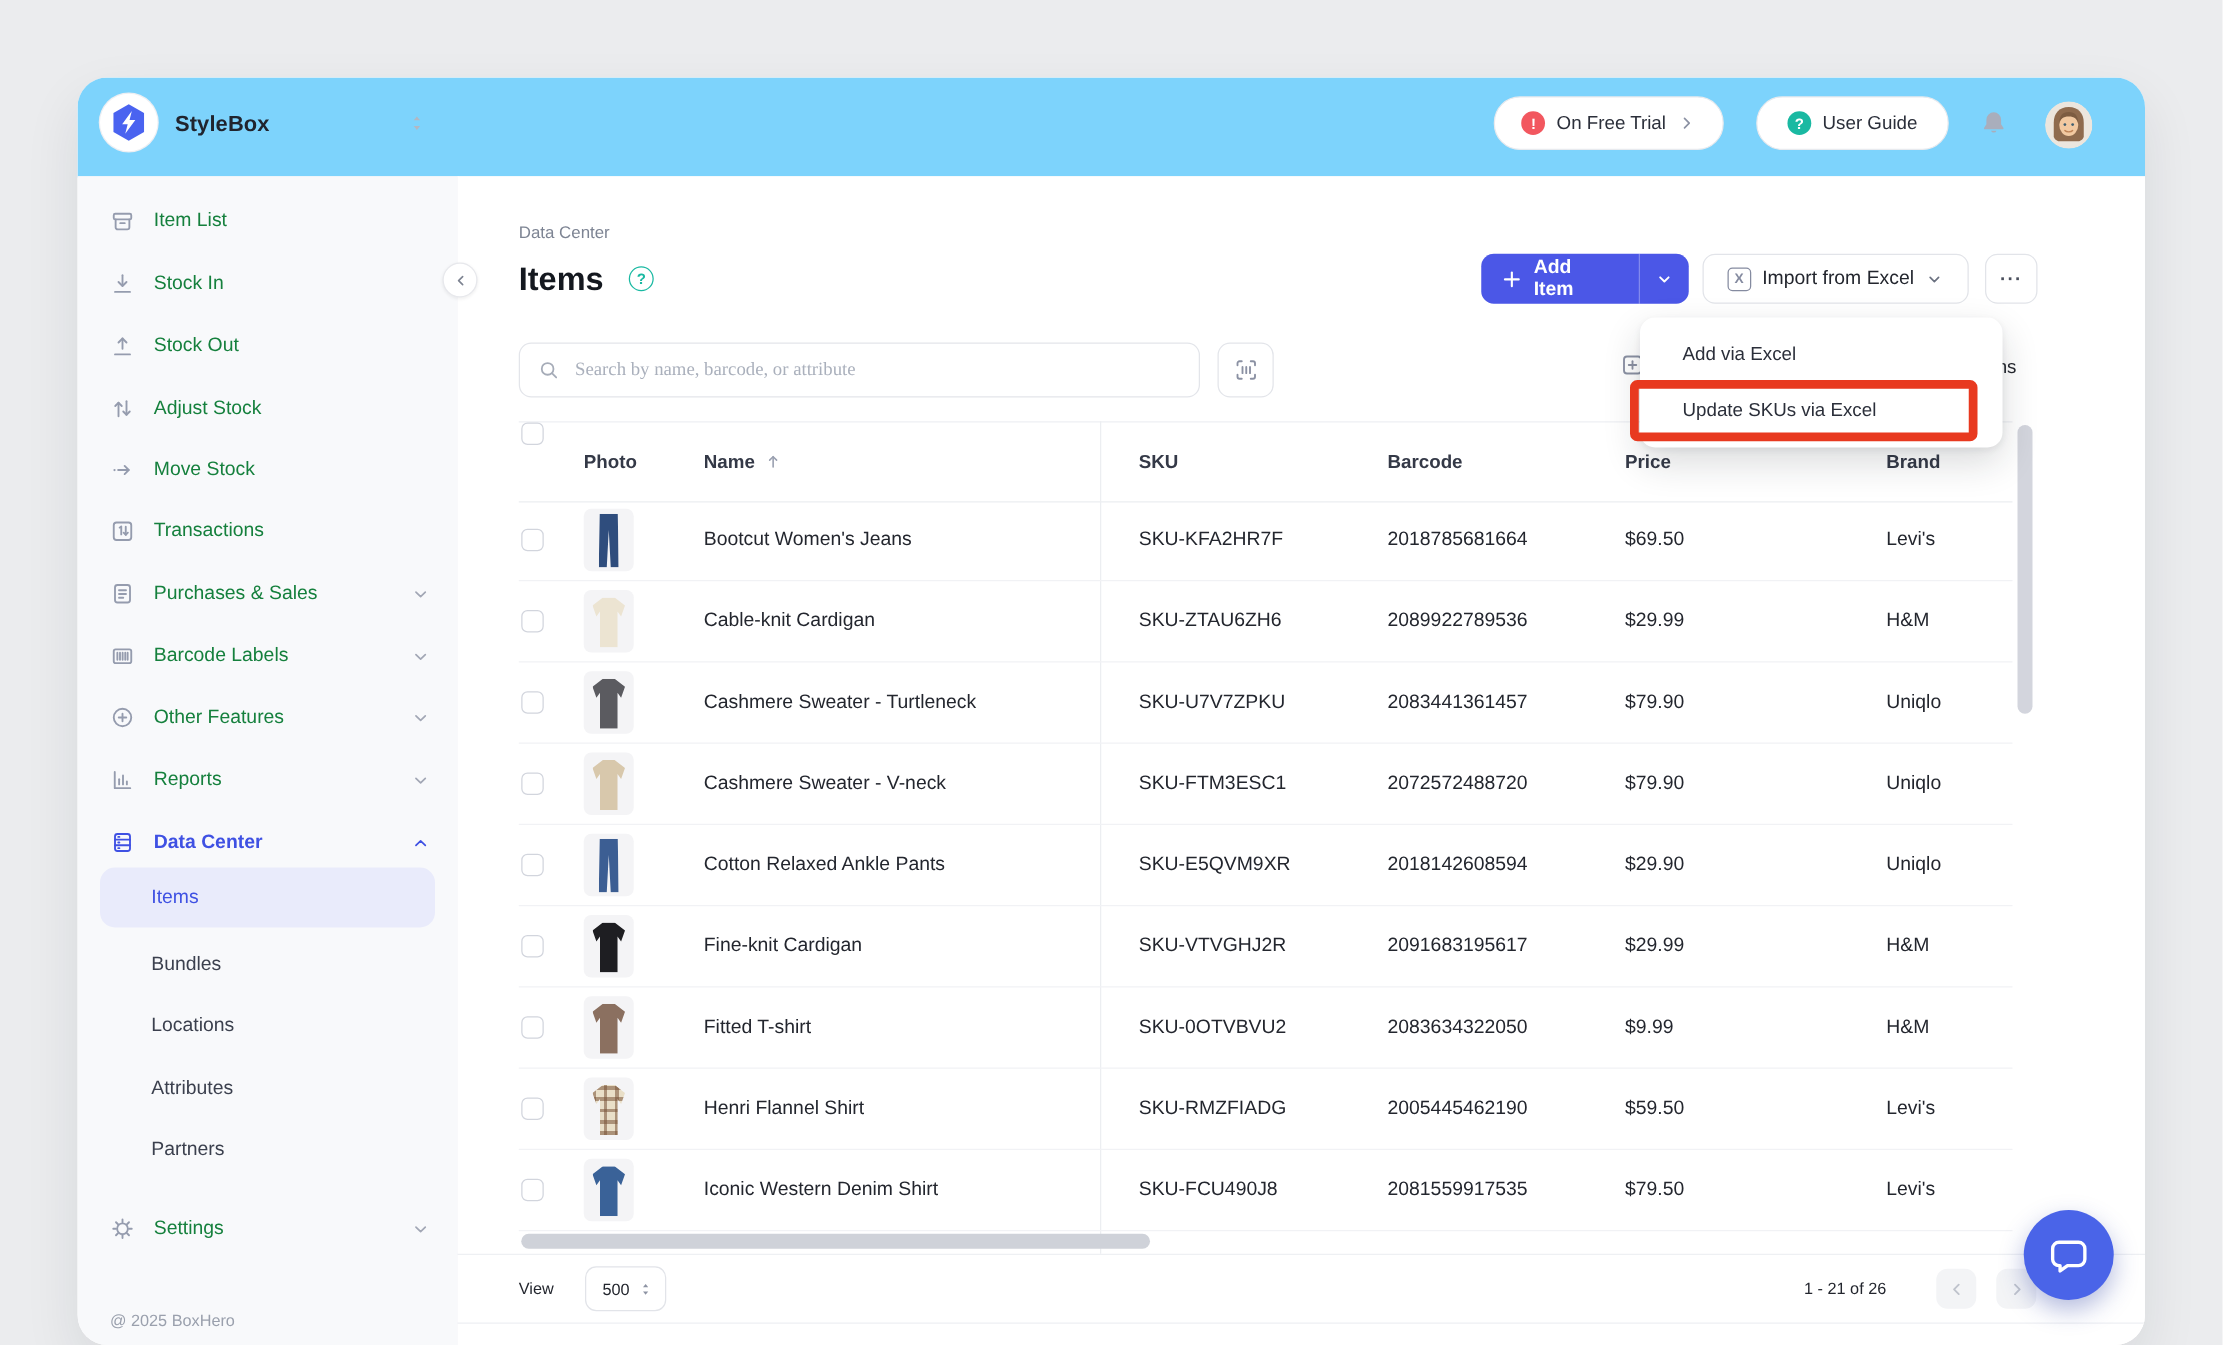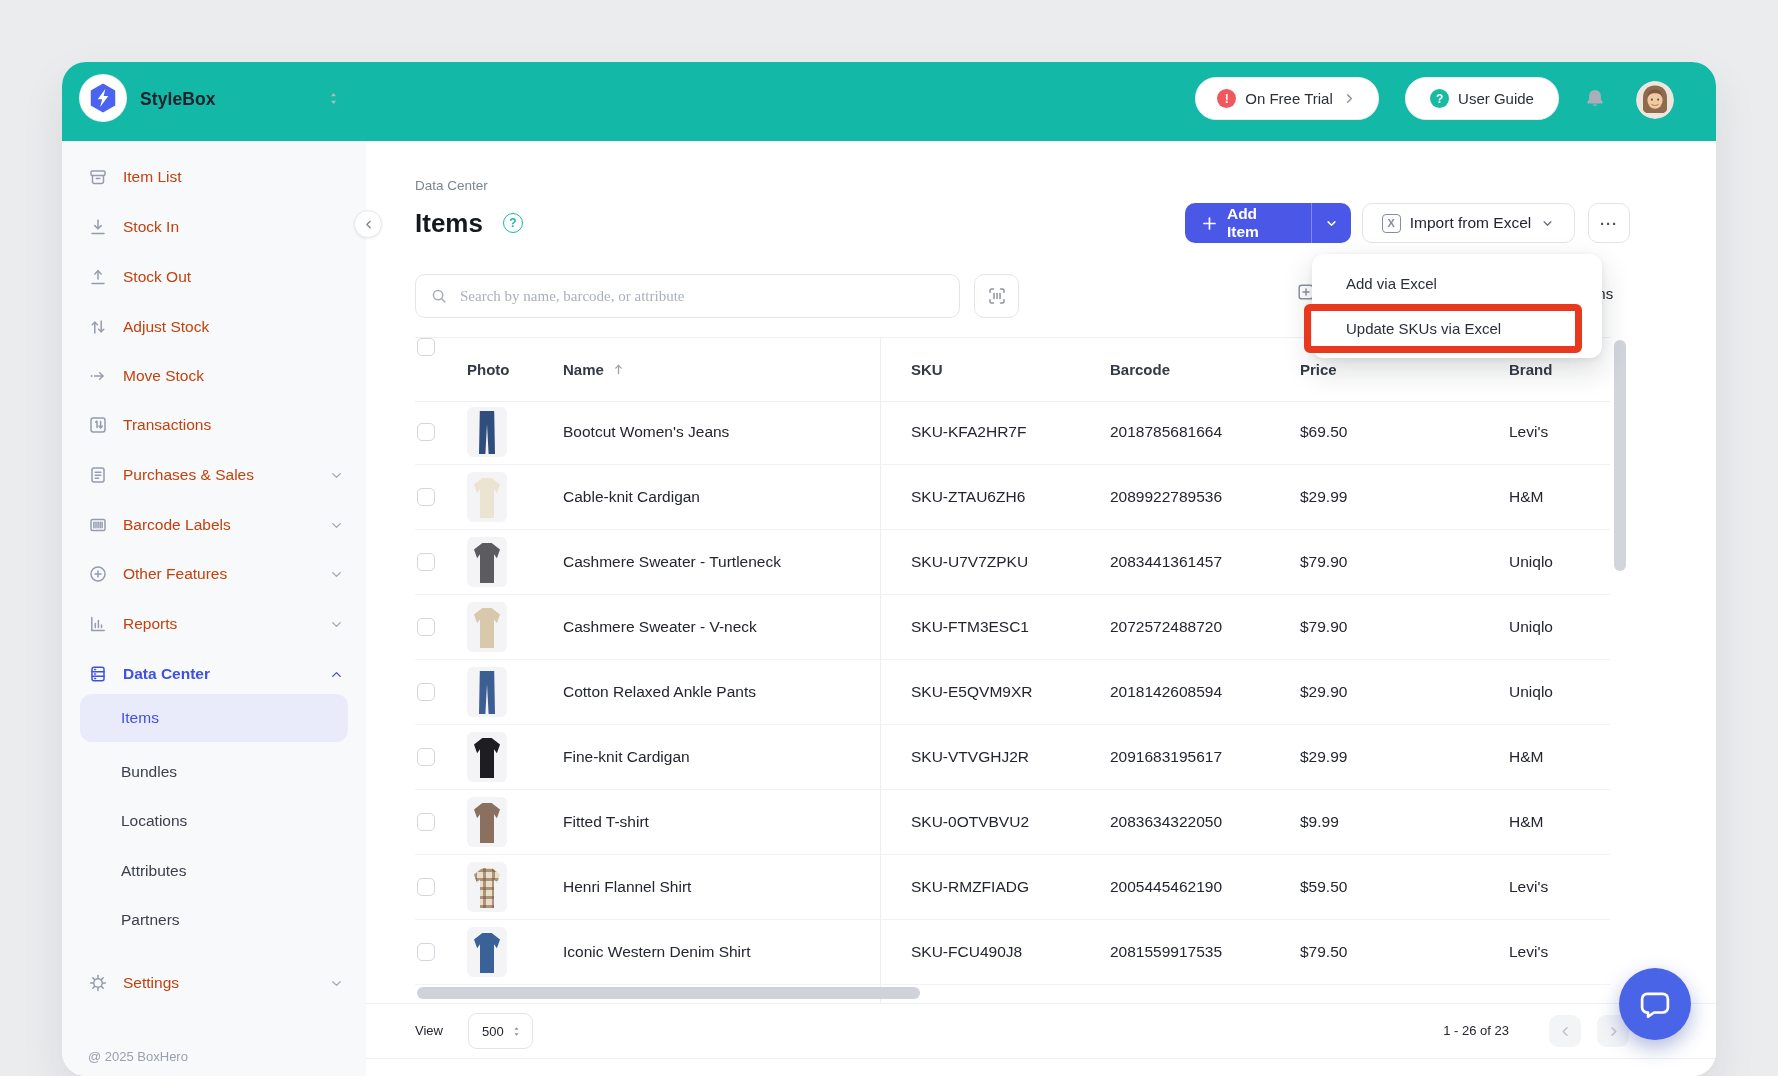--- a/index.html
+++ b/index.html
@@ -4,40 +4,40 @@
 <style>
   html,body{margin:0;padding:0}
   body{width:1778px;height:1076px;position:relative;overflow:hidden;
        background:#ebecee;font-family:"Liberation Sans",sans-serif;
        -webkit-font-smoothing:antialiased;color:#23262e}
   svg{display:block}
   .card{position:absolute;left:62px;top:62px;width:1654px;height:1014px;background:#fff;
         border-radius:24px;box-shadow:0 18px 44px rgba(25,28,40,.09);overflow:hidden}
 
   
-  .topbar{position:absolute;left:0;top:0;right:0;height:79px;border-bottom:1px solid #eef0f3;background:#14b8a6}
+  .topbar{position:absolute;left:0;top:0;right:0;height:79px;border-bottom:1px solid #eef0f3;background:#7dd3fc}
   .logo-wrap{position:absolute;left:18px;top:13px;width:46px;height:46px;border-radius:50%;
              background:#fff;box-shadow:0 0 0 1px #edeff3;display:grid;place-items:center}
   .brand{position:absolute;left:78px;top:27px;font-size:17.5px;font-weight:700;color:#20242e;letter-spacing:.1px}
   .sorter{position:absolute;left:264px;top:29px;color:#b3b7c2}
   .pill{position:absolute;top:15px;height:41px;border:1px solid #e8eaee;border-radius:21px;background:#fff;
         display:flex;align-items:center;gap:9px;justify-content:center;font-size:15px;color:#2b2f3a;font-weight:500;cursor:pointer}
   .pill-trial{left:1133px;width:182px}
   .pill-guide{left:1343px;width:152px}
   .badge{width:19px;height:19px;border-radius:50%;display:grid;place-items:center;
          color:#fff;font-size:12px;font-weight:700;flex:none}
   .badge-red{background:#f2575f}
   .badge-teal{background:#1ab9a2}
   .bell{position:absolute;left:1521px;top:25px;color:#a9aebc;cursor:pointer}
   .avatar{position:absolute;left:1574px;top:19px;width:38px;height:38px;border-radius:50%;overflow:hidden;cursor:pointer}
 
   
   .sidebar{position:absolute;left:0;top:79px;bottom:0;width:304px;background:#f8f9fb;border-right:1px solid #edeef2}
   .nav-item{position:absolute;left:0;width:100%;height:50px;display:flex;align-items:center;
-            padding-left:26px;gap:15px;font-size:15.5px;color:#c2410c;cursor:pointer;box-sizing:border-box}
+            padding-left:26px;gap:15px;font-size:15.5px;color:#15803d;cursor:pointer;box-sizing:border-box}
   .nav-item .nic{color:#959cae;flex:none}
   .nav-item.active,.nav-item.active .nic{color:#3f51e3;font-weight:600}
   .nchev{position:absolute;right:22px;color:#a2a7b5}
   .nav-item.active .nchev{color:#3f51e3}
   .nav-sub{position:absolute;left:0;width:100%;height:50px;display:flex;align-items:center;
            padding-left:59px;font-size:15.5px;color:#3b404e;cursor:pointer;box-sizing:border-box}
   .items-pill{left:18px;width:268px;height:48px;background:#e9ebfb;border-radius:12px;
               padding-left:41px;color:#3f51e3;font-weight:500}
   .copyright{position:absolute;left:26px;top:908px;font-size:13px;color:#9aa0ad}
   .collapse-btn{position:absolute;left:292px;top:148px;width:26px;height:26px;border-radius:50%;background:#fff;
@@ -586,21 +586,21 @@
 
     <div class="tfooter">
       <span class="view-label">View</span>
       <div class="stepper">
         <span>500</span>
         <svg width="13" height="15" viewBox="0 0 20 20" fill="#8d93a3">
             <path d="M10 3.4L13.2 7.4H6.8z"></path>
             <path d="M10 16.6L6.8 12.6h6.4z"></path>
           </svg>
       </div>
-      <span class="range">1 - 26 of 23</span>
+      <span class="range">1 - 21 of 26</span>
       <div class="pg pg-prev">
         <svg width="15" height="15" viewBox="0 0 20 20" fill="none" stroke="currentColor" stroke-width="2" stroke-linecap="round" stroke-linejoin="round">
             <path d="M12 5l-5 5 5 5"></path>
           </svg>
       </div>
       <div class="pg pg-next">
         <svg width="15" height="15" viewBox="0 0 20 20" fill="none" stroke="currentColor" stroke-width="2" stroke-linecap="round" stroke-linejoin="round">
             <path d="M8 5l5 5-5 5"></path>
           </svg>
       </div>

